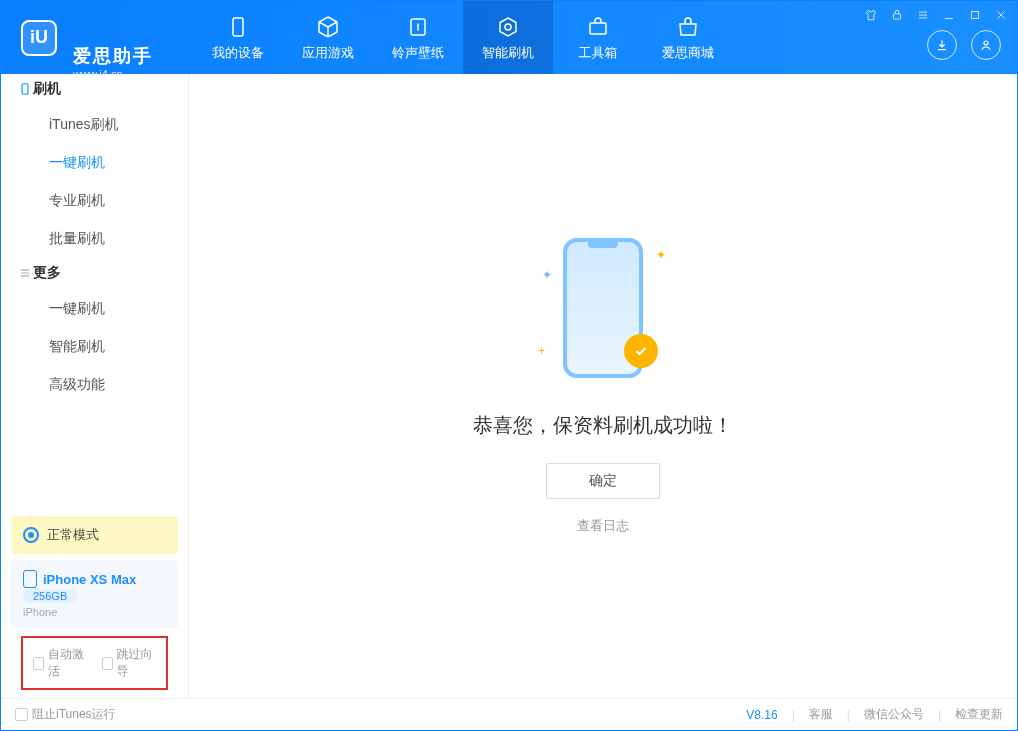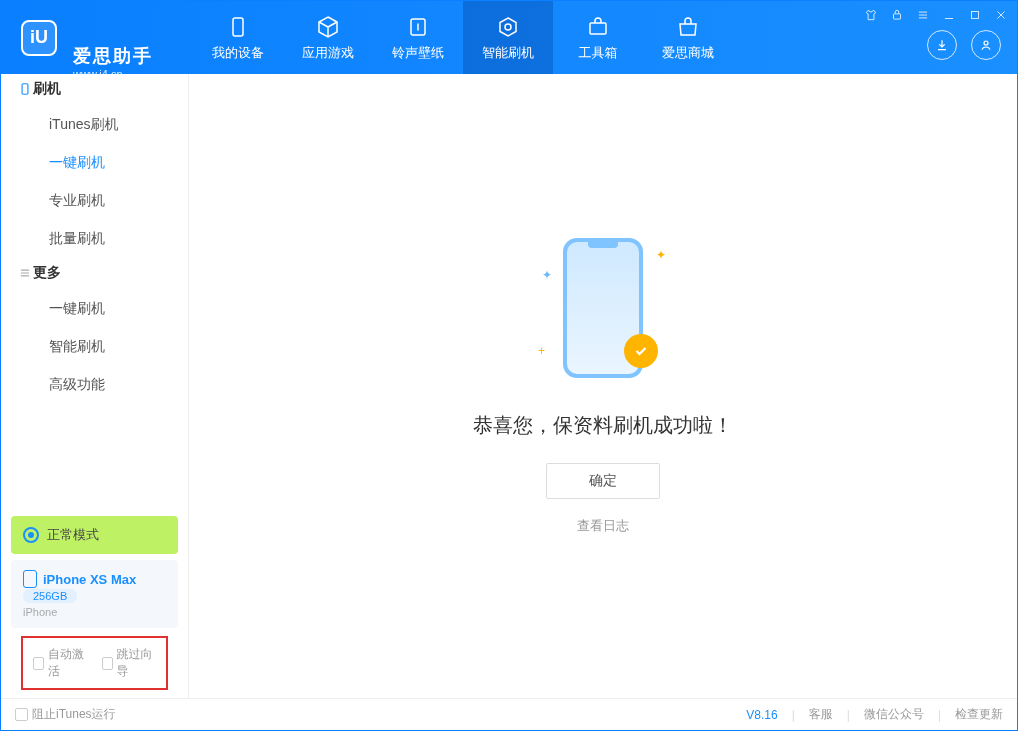--- a/index.html
+++ b/index.html
@@ -29,21 +29,21 @@
 
 
 .main { display: flex; height: calc(100% - 73px - 32px); }
 .sidebar { width: 188px; border-right: 1px solid #eee; display: flex; flex-direction: column; }
 .side-section-title { display: flex; align-items: center; padding: 6px 16px 8px; font-size: 14px; color: #333; font-weight: bold; }
 .side-section-title .sicon { width: 16px; height: 16px; display: flex; align-items: center; justify-content: center; }
 .side-item { padding: 10px 16px 10px 48px; font-size: 14px; color: #555; cursor: pointer; }
 .side-item.active { color: #1a8fff; }
 
 .side-bottom { margin-top: auto; }
-.mode-box { background: #bef264; margin: 6px 10px; border-radius: 4px; padding: 10px 12px; display: flex; align-items: center; gap: 8px; font-size: 13px; color: #444; }
+.mode-box { background: #fef9c3; margin: 6px 10px; border-radius: 4px; padding: 10px 12px; display: flex; align-items: center; gap: 8px; font-size: 13px; color: #444; }
 .mode-box .dot { width: 16px; height: 16px; border: 2px solid #1a8fff; border-radius: 50%; position: relative; }
 .mode-box .dot::after { content: ""; width: 6px; height: 6px; background: #1a8fff; border-radius: 50%; position: absolute; top: 3px; left: 3px; }
 
 .device-box { background: #f4f8fc; margin: 0 10px 8px; border-radius: 4px; padding: 10px 12px; font-size: 13px; }
 .device-name { color: #1a8fff; font-weight: bold; display: flex; align-items: center; gap: 6px; }
 .device-name .phicon { width: 14px; height: 18px; border: 1.5px solid #1a8fff; border-radius: 3px; }
 .device-storage { display: inline-block; background: #e3f0ff; color: #1a8fff; border-radius: 10px; padding: 1px 10px; font-size: 11px; }
 .device-type { color: #aaa; font-size: 11px; margin-top: 3px; }
 
 .highlight-box { border: 2px solid #e03030; margin: 4px 20px 8px; padding: 8px 10px; display: flex; gap: 14px; align-items: center; }

